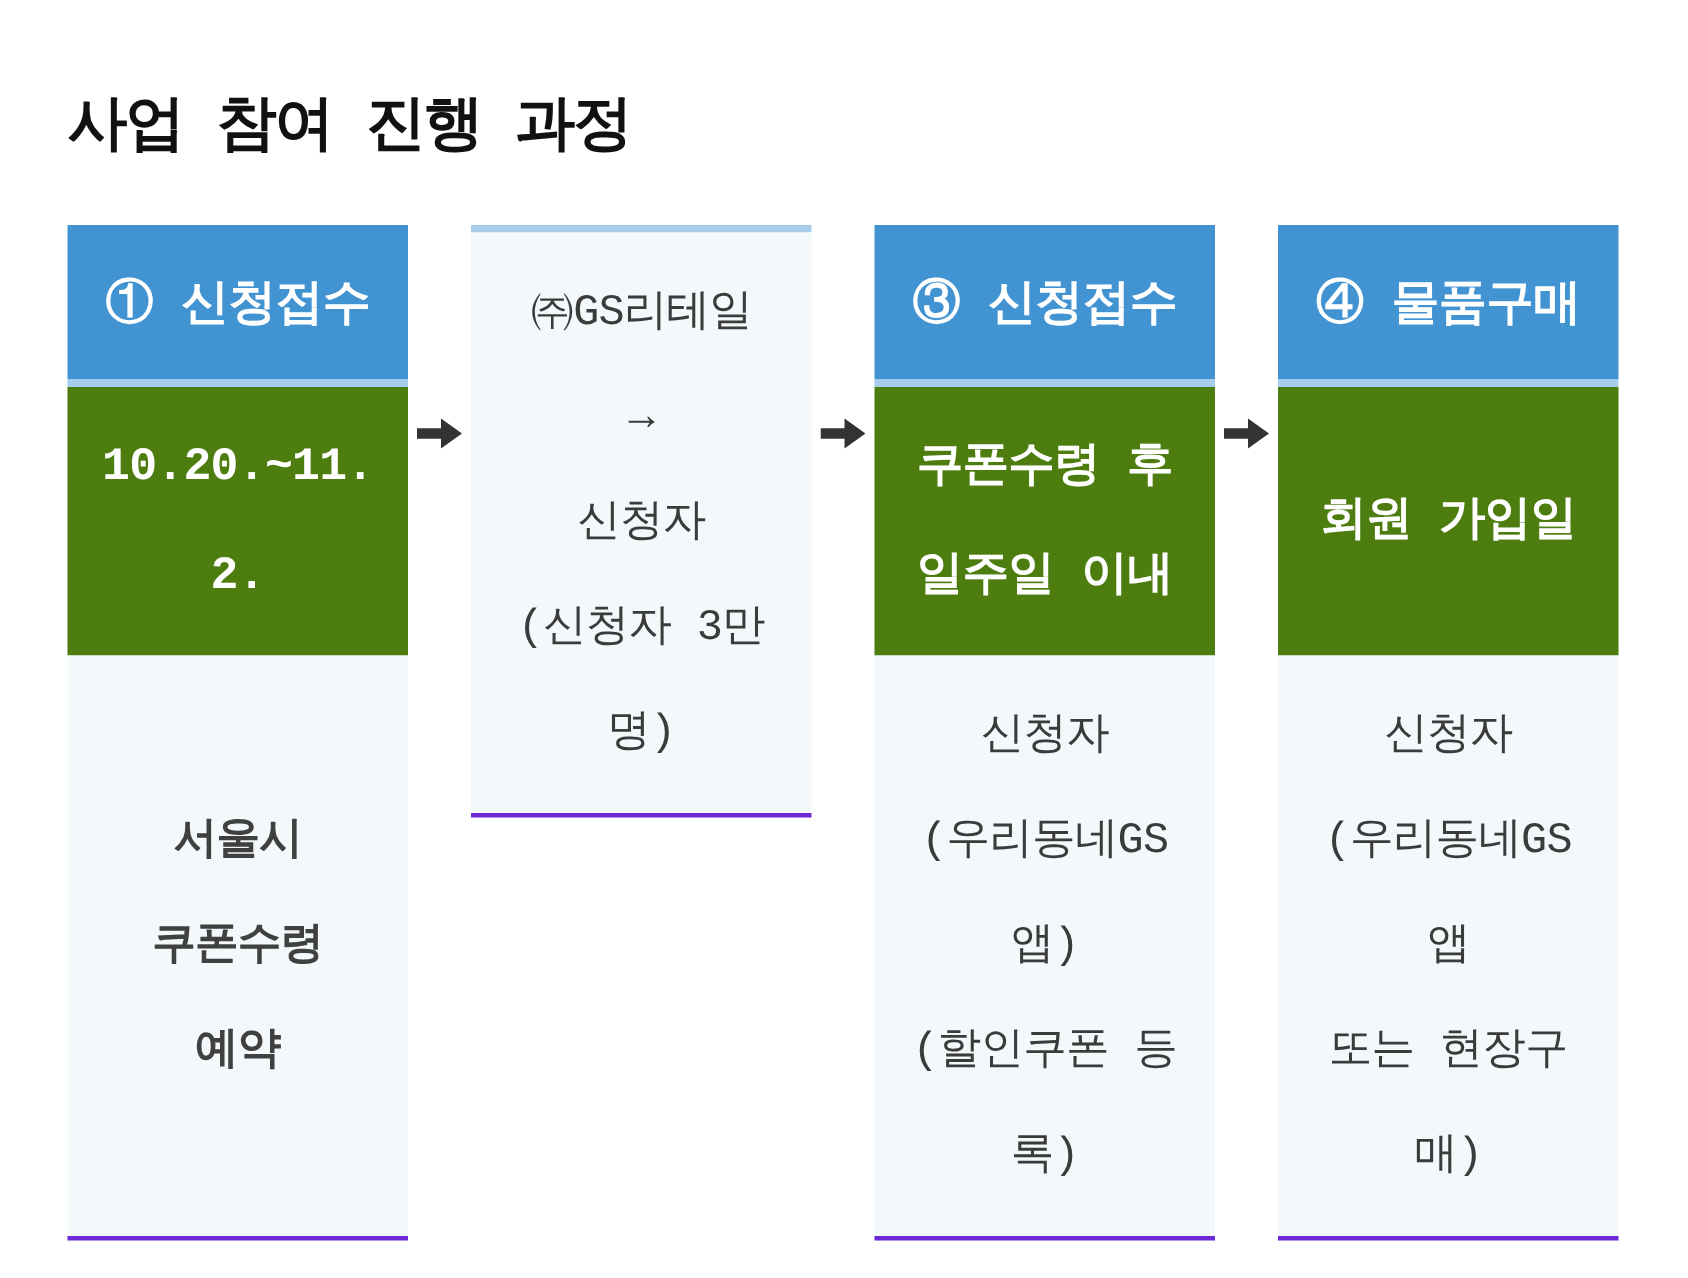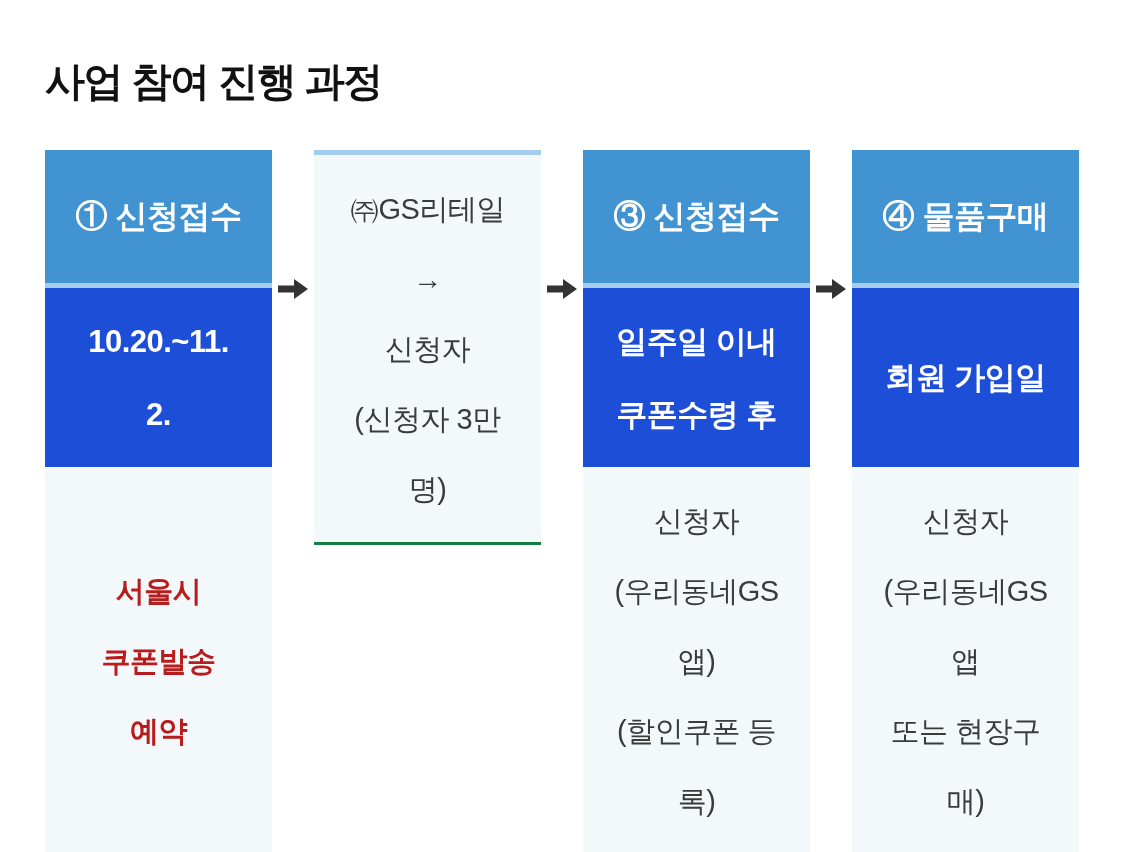--- a/index.html
+++ b/index.html
@@ -1,43 +1,43 @@
 <!DOCTYPE html>
 <html><head>
 <meta charset="utf-8">
 <style>
   html,body{margin:0;padding:0;background:#ffffff;}
   .canvas{
     position:relative;width:1125px;height:852px;background:#ffffff;
-    font-family:Liberation Sans, sans-serif;overflow:hidden;
+    font-family:Liberation Mono, monospace;overflow:hidden;
   }
   .title{
     position:absolute;left:45px;top:54px;margin:0;
     font-size:40px;font-weight:800;color:#111111;letter-spacing:-1.5px;
   }
   .flow{position:absolute;left:45px;top:150px;width:1034px;height:677px;}
   .col{position:absolute;top:0;width:227px;height:677px;}
   .col-1{left:0;}  .col-2{left:269px;}  .col-3{left:538px;}  .col-4{left:807px;}
   .hdr{
-    height:133px;background:#4293D2;display:flex;align-items:center;justify-content:center;
+    height:103px;background:#4293D2;display:flex;align-items:center;justify-content:center;
     color:#ffffff;font-size:32px;font-weight:700;letter-spacing:-0.5px;
   }
   .divider{height:5px;background:#A6CDEB;}
   .period{
-    height:179px;background:#1d4ed8;display:flex;flex-direction:column;
+    height:179px;background:#4d7c0f;display:flex;flex-direction:column;
     align-items:center;justify-content:center;
     color:#ffffff;font-size:31px;font-weight:700;letter-spacing:-0.5px;
   }
   .pline{height:73px;line-height:73px;white-space:nowrap;}
   .body{
-    height:390px;background:#F3F8FB;box-sizing:border-box;border-bottom:3px solid #15803d;
+    height:390px;background:#F3F8FB;box-sizing:border-box;border-bottom:3px solid #6d28d9;
     display:flex;flex-direction:column;align-items:center;justify-content:center;
     font-size:29px;font-weight:400;color:#3B3B3B;letter-spacing:-0.5px;
   }
-  .body.emph{color:#b91c1c;font-weight:700;}
+  .body.emph{color:#404040;font-weight:700;}
   .bline{height:70px;line-height:70px;white-space:nowrap;}
   .arrow{position:absolute;top:128px;width:30px;height:22px;}
   .arrow svg{display:block;}
   .arrow-1{left:233px;} .arrow-2{left:502px;} .arrow-3{left:771px;}
 </style>
 </head>
 <body>
 
 <div class="canvas">
   <h1 class="title">사업 참여 진행 과정</h1>
@@ -46,21 +46,21 @@
 
     <div class="col col-1">
       <div class="hdr">① 신청접수</div>
       <div class="divider"></div>
       <div class="period">
         <div class="pline">10.20.~11.</div>
         <div class="pline">2.</div>
       </div>
       <div class="body emph">
         <div class="bline">서울시</div>
-        <div class="bline">쿠폰발송</div>
+        <div class="bline">쿠폰수령</div>
         <div class="bline">예약</div>
       </div>
     </div>
 
     <div class="arrow arrow-1">
       <svg width="30" height="22" viewBox="0 0 30 22">
           <path d="M0 7.5 H16 V1 L30 11 L16 21 V14.5 H0 Z" fill="#333333"></path>
         </svg>
     </div>
 
@@ -78,22 +78,22 @@
     <div class="arrow arrow-2">
       <svg width="30" height="22" viewBox="0 0 30 22">
           <path d="M0 7.5 H16 V1 L30 11 L16 21 V14.5 H0 Z" fill="#333333"></path>
         </svg>
     </div>
 
     <div class="col col-3">
       <div class="hdr">③ 신청접수</div>
       <div class="divider"></div>
       <div class="period">
+        <div class="pline">쿠폰수령 후</div>
         <div class="pline">일주일 이내</div>
-        <div class="pline">쿠폰수령 후</div>
       </div>
       <div class="body">
         <div class="bline">신청자</div>
         <div class="bline">(우리동네GS</div>
         <div class="bline">앱)</div>
         <div class="bline">(할인쿠폰 등</div>
         <div class="bline">록)</div>
       </div>
     </div>
 

